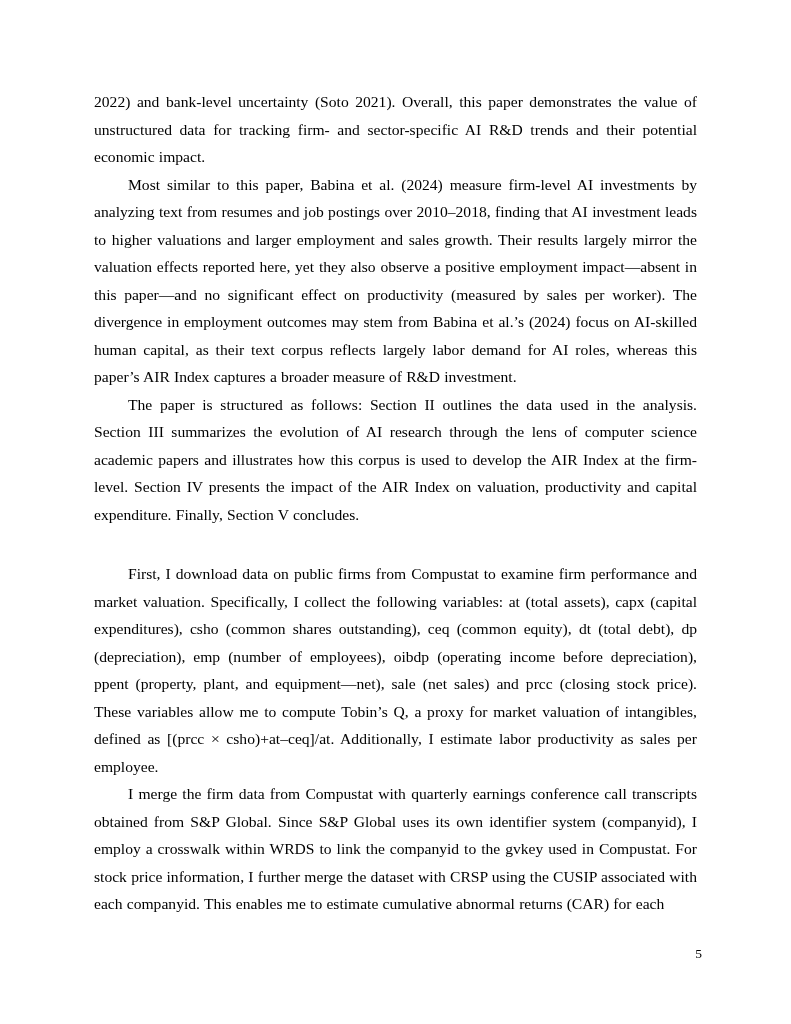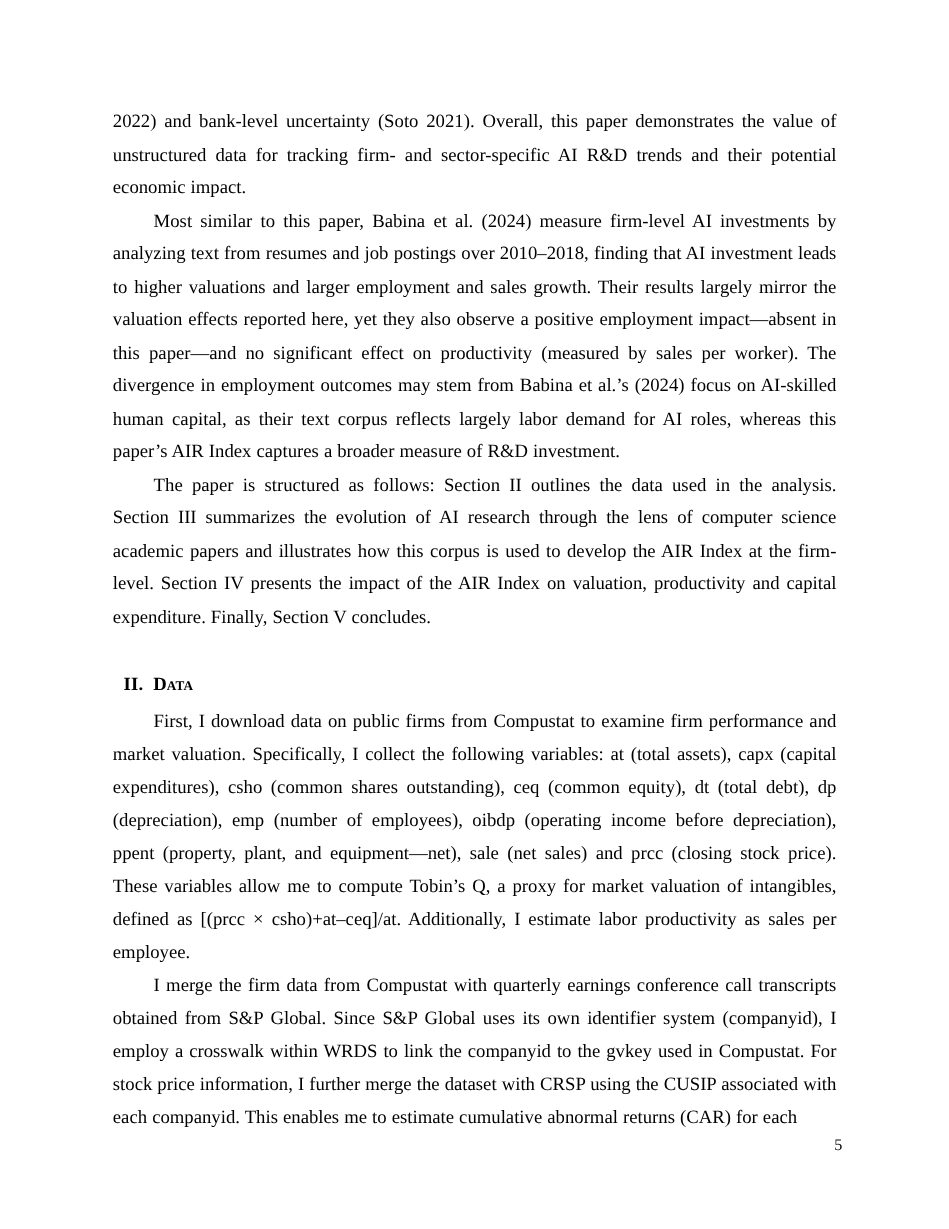--- a/index.html
+++ b/index.html
@@ -77,21 +77,20 @@
   <div class="text-column">
 
     <p class="body-par">2022) and bank-level uncertainty (Soto 2021). Overall, this paper demonstrates the value of unstructured data for tracking firm- and sector-specific AI R&amp;D trends and their potential economic impact.</p>
 
     <p class="body-par indent">Most similar to this paper, Babina et al. (2024) measure firm-level AI investments by analyzing text from resumes and job postings over 2010–2018, finding that AI investment leads to higher valuations and larger employment and sales growth. Their results largely mirror the valuation effects reported here, yet they also observe a positive employment impact—absent in this paper—and no significant effect on productivity (measured by sales per worker). The divergence in employment outcomes may stem from Babina et al.’s (2024) focus on AI-skilled human capital, as their text corpus reflects largely labor demand for AI roles, whereas this paper’s AIR Index captures a broader measure of R&amp;D investment.</p>
 
     <p class="body-par indent">The paper is structured as follows: Section II outlines the data used in the analysis. Section III summarizes the evolution of AI research through the lens of computer science academic papers and illustrates how this corpus is used to develop the AIR Index at the firm-level. Section IV presents the impact of the AIR Index on valuation, productivity and capital expenditure. Finally, Section V concludes.</p>
 
     <div class="gap-before-heading"></div>
 
-    <h2 class="section-heading"><span class="heading-numeral">II.</span>&nbsp; <span>Data</span></h2>
 
     <div class="gap-after-heading"></div>
 
     <p class="body-par indent">First, I download data on public firms from Compustat to examine firm performance and market valuation. Specifically, I collect the following variables: at (total assets), capx (capital expenditures), csho (common shares outstanding), ceq (common equity), dt (total debt), dp (depreciation), emp (number of employees), oibdp (operating income before depreciation), ppent (property, plant, and equipment—net), sale (net sales) and prcc (closing stock price). These variables allow me to compute Tobin’s Q, a proxy for market valuation of intangibles, defined as [(prcc × csho)+at–ceq]/at. Additionally, I estimate labor productivity as sales per employee.</p>
 
     <p class="body-par indent">I merge the firm data from Compustat with quarterly earnings conference call transcripts obtained from S&amp;P Global. Since S&amp;P Global uses its own identifier system (companyid), I employ a crosswalk within WRDS to link the companyid to the gvkey used in Compustat. For stock price information, I further merge the dataset with CRSP using the CUSIP associated with each companyid. This enables me to estimate cumulative abnormal returns (CAR) for each</p>
 
   </div>
 
   <div class="page-number">5</div>

